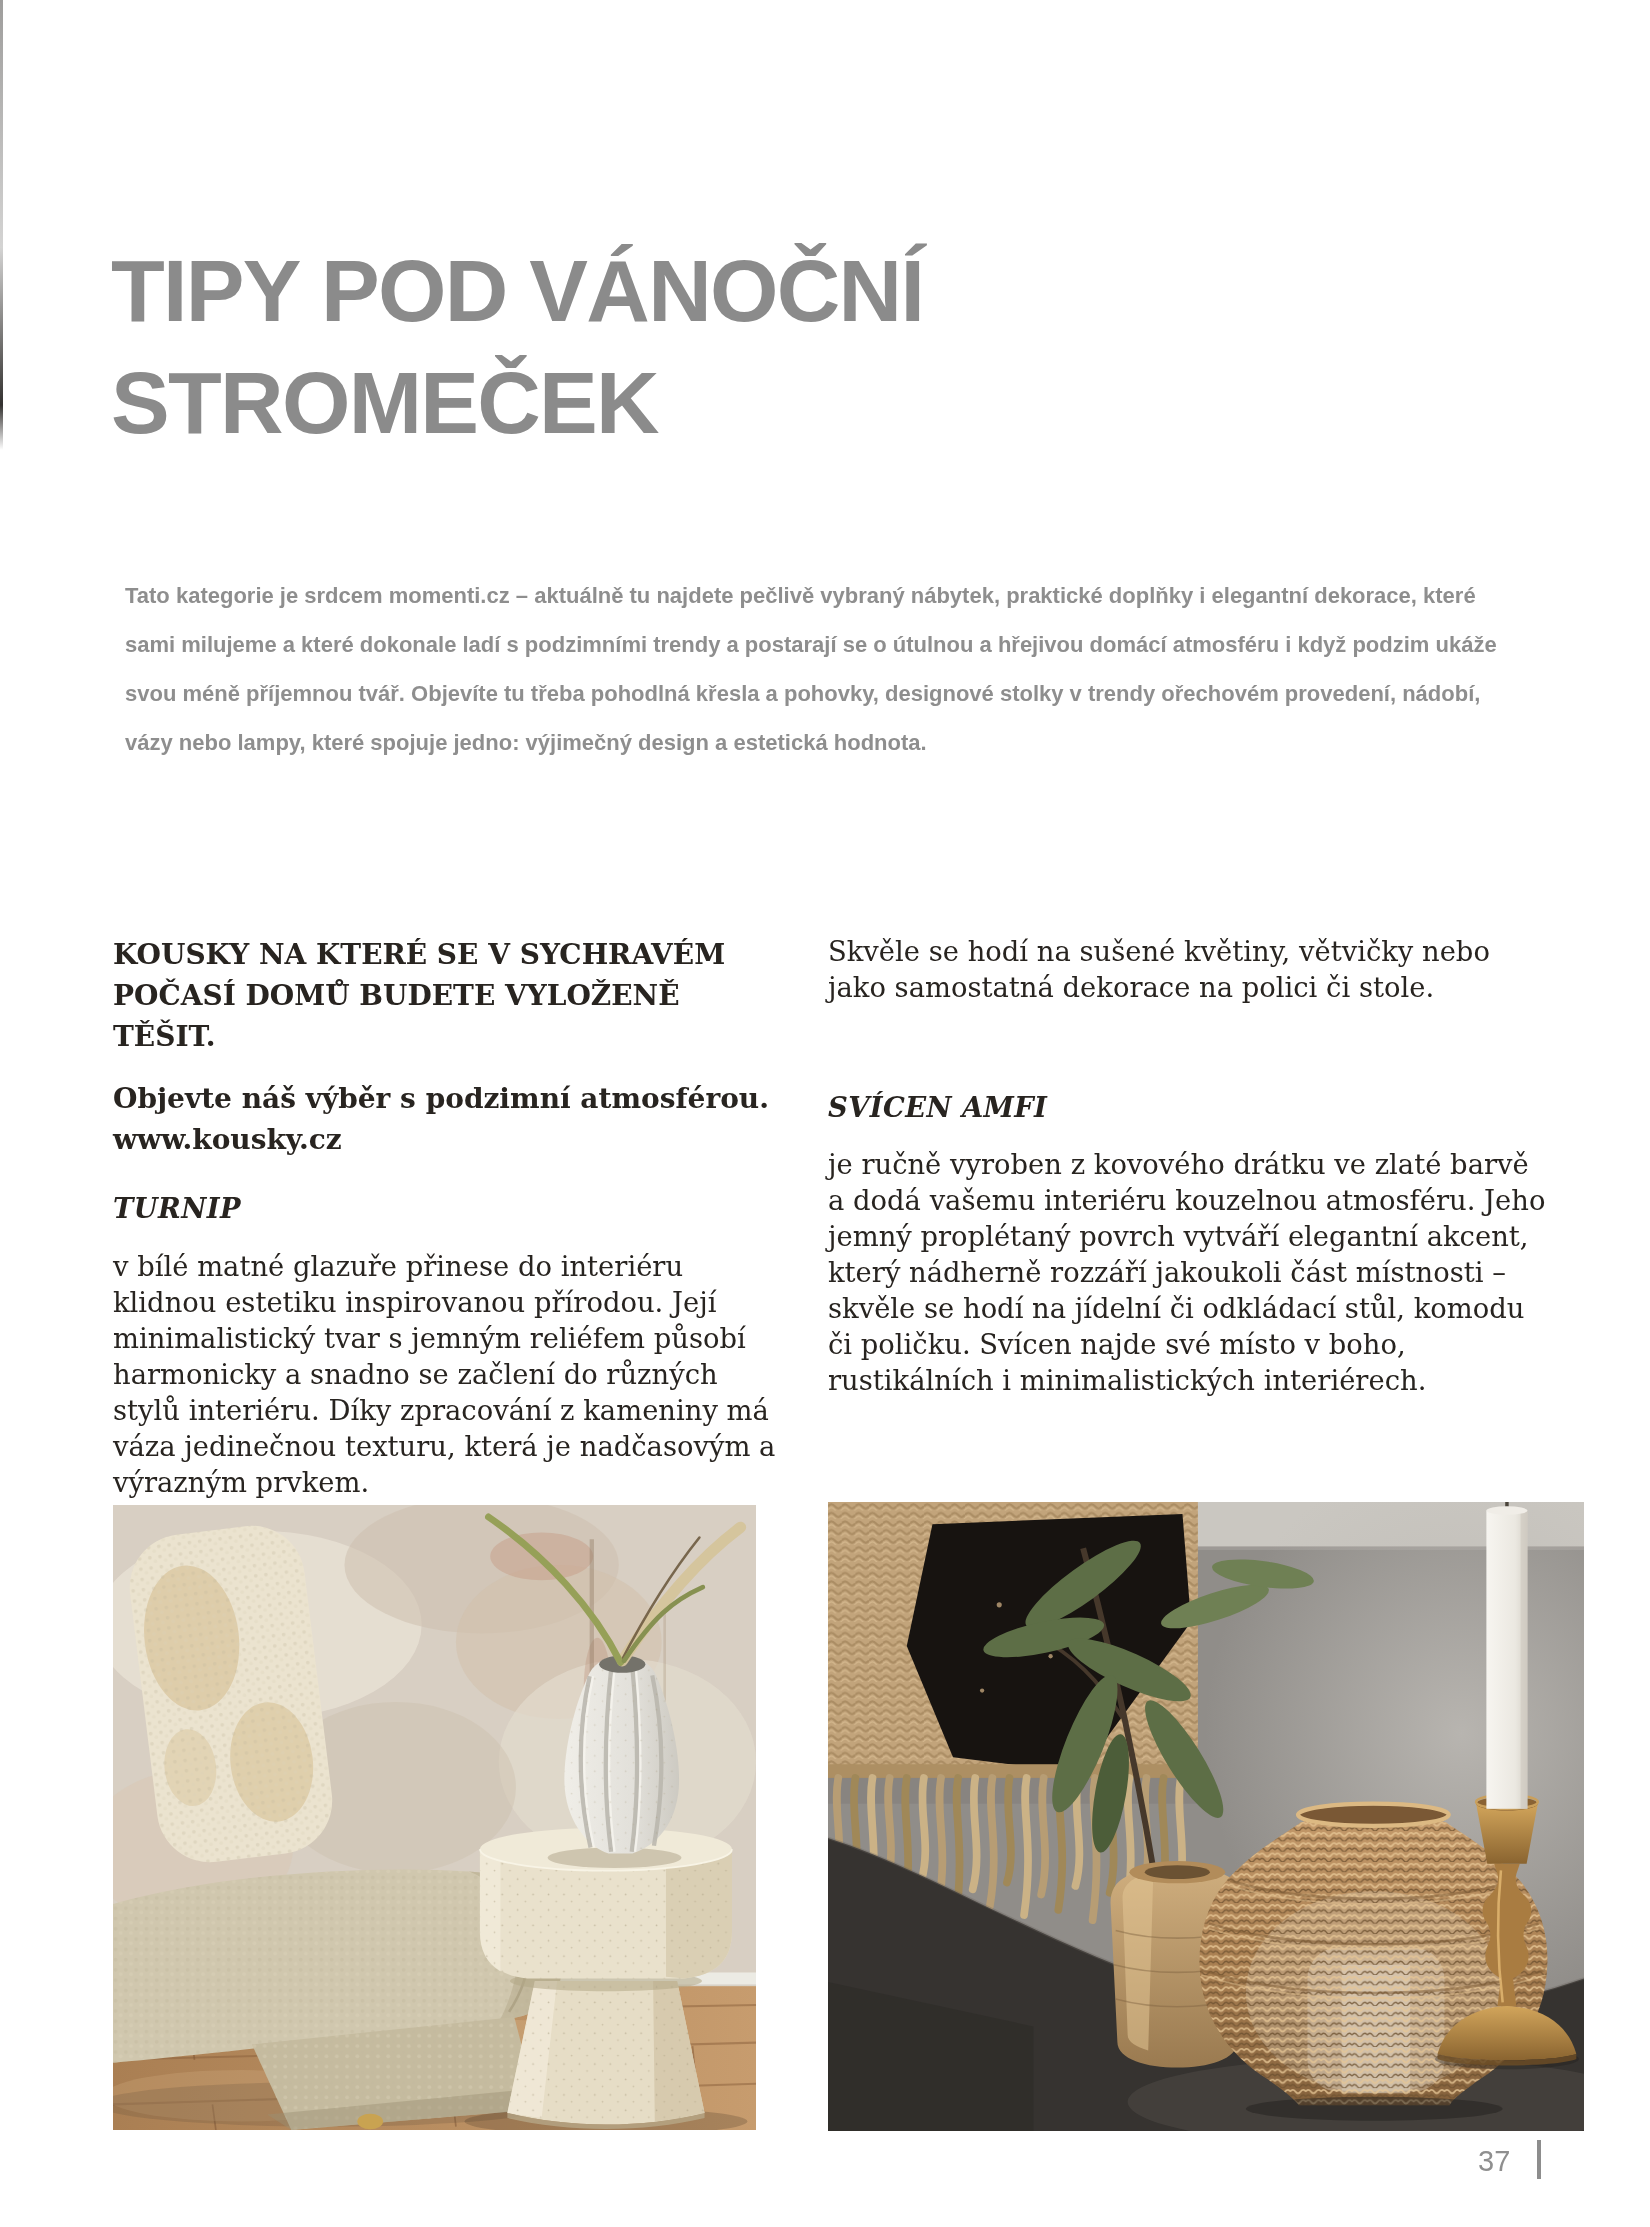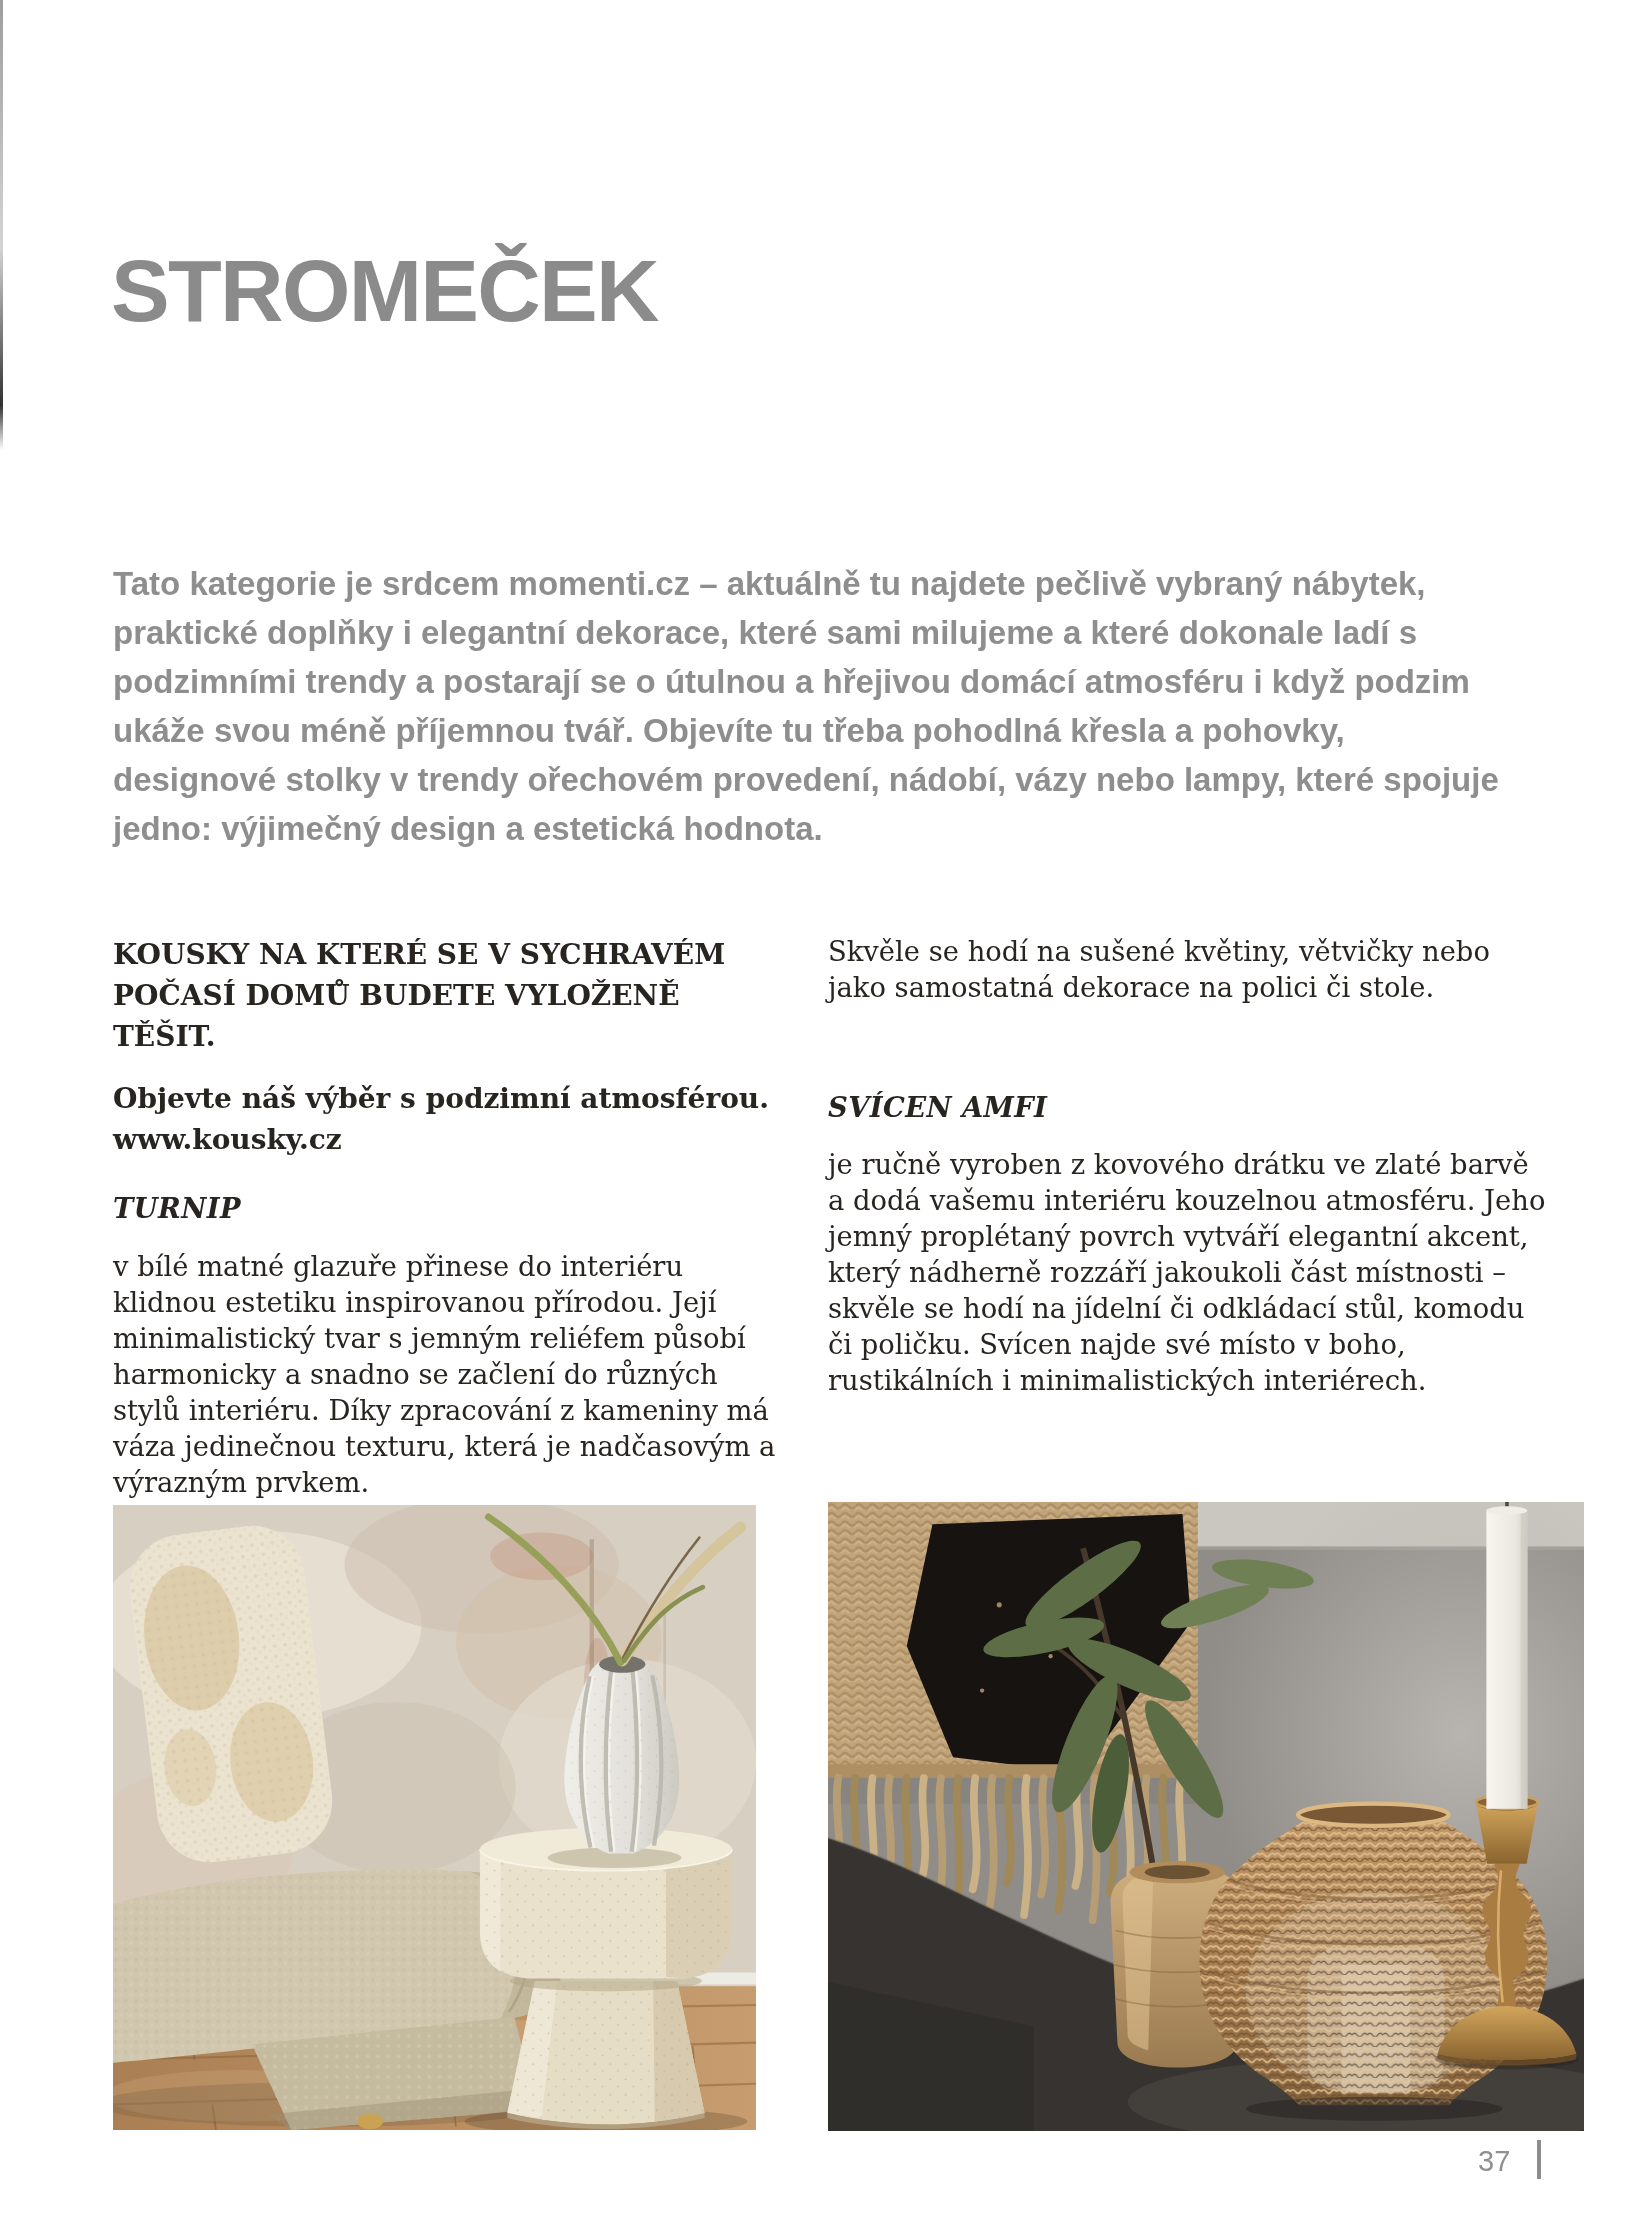--- a/index.html
+++ b/index.html
@@ -7,22 +7,22 @@
         font-family:"Liberation Sans", sans-serif;}
   .spine{position:absolute;left:0;top:0;width:3.4px;height:450px;
          background:linear-gradient(to bottom, rgba(40,38,35,.45), rgba(40,38,35,.2) 55%,
                     rgba(15,13,11,.85) 90%, rgba(15,13,11,0) 100%);}
   .title{position:absolute;left:111px;top:176px;width:1371px;
          font-size:88px;line-height:112px;font-weight:800;letter-spacing:-1.7px;
          color:#8b8b8b;}
   .title .line{display:block;}
   .subtitle{position:absolute;left:113px;top:439px;width:1371px;
             font-size:53px;line-height:65px;font-weight:400;color:#909090;margin:0;}
-  .intro{position:absolute;left:113px;top:559px;width:1396px;margin:0;
-         font-size:33px;line-height:49px;font-weight:700;color:#8e8e8e;}
+  .intro{position:absolute;left:113px;top:559px;width:1396px;margin:12px;
+         font-size:22px;line-height:49px;font-weight:700;color:#8e8e8e;}
   .col{position:absolute;top:934px;font-family:"DejaVu Serif", serif;color:#282420;}
   .col-left{left:113px;width:668px;}
   .col-right{left:828px;width:720px;}
   .caps{margin:0;font-size:28px;line-height:41px;font-weight:700;}
   .lead{margin:20.6px 0 0 0;font-size:28px;line-height:41px;font-weight:700;}
   .product{margin:0;font-size:27.4px;line-height:41px;font-weight:700;font-style:italic;letter-spacing:0.4px;}
   .col-left .product{margin-top:28px;}
   .col-right .product{margin-top:81px;}
   .body{margin:0;font-size:27.4px;line-height:36px;font-weight:400;}
   .col-left .body{margin-top:20.6px;}
@@ -36,20 +36,21 @@
            color:#8f8f8f;font-weight:400;}
 </style>
 </head>
 <body>
 
 <div class="page">
 
   <div class="spine"></div>
 
   <h1 class="title">
+      <span class="line">TIPY POD VÁNOČNÍ</span>
       <span class="line">STROMEČEK</span>
     </h1>
 
 
   <p class="intro">Tato kategorie je srdcem momenti.cz – aktuálně tu najdete pečlivě vybraný nábytek, praktické doplňky i elegantní dekorace, které sami milujeme a které dokonale ladí s podzimními trendy a postarají se o útulnou a hřejivou domácí atmosféru i když podzim ukáže svou méně příjemnou tvář. Objevíte tu třeba pohodlná křesla a pohovky, designové stolky v trendy ořechovém provedení, nádobí, vázy nebo lampy, které spojuje jedno: výjimečný design a estetická hodnota.</p>
 
   <section class="col col-left">
     <h3 class="caps">KOUSKY NA KTERÉ SE V SYCHRAVÉM POČASÍ DOMŮ BUDETE VYLOŽENĚ TĚŠIT.</h3>
     <p class="lead">Objevte náš výběr s podzimní atmosférou. www.kousky.cz</p>
     <h4 class="product">TURNIP</h4>

